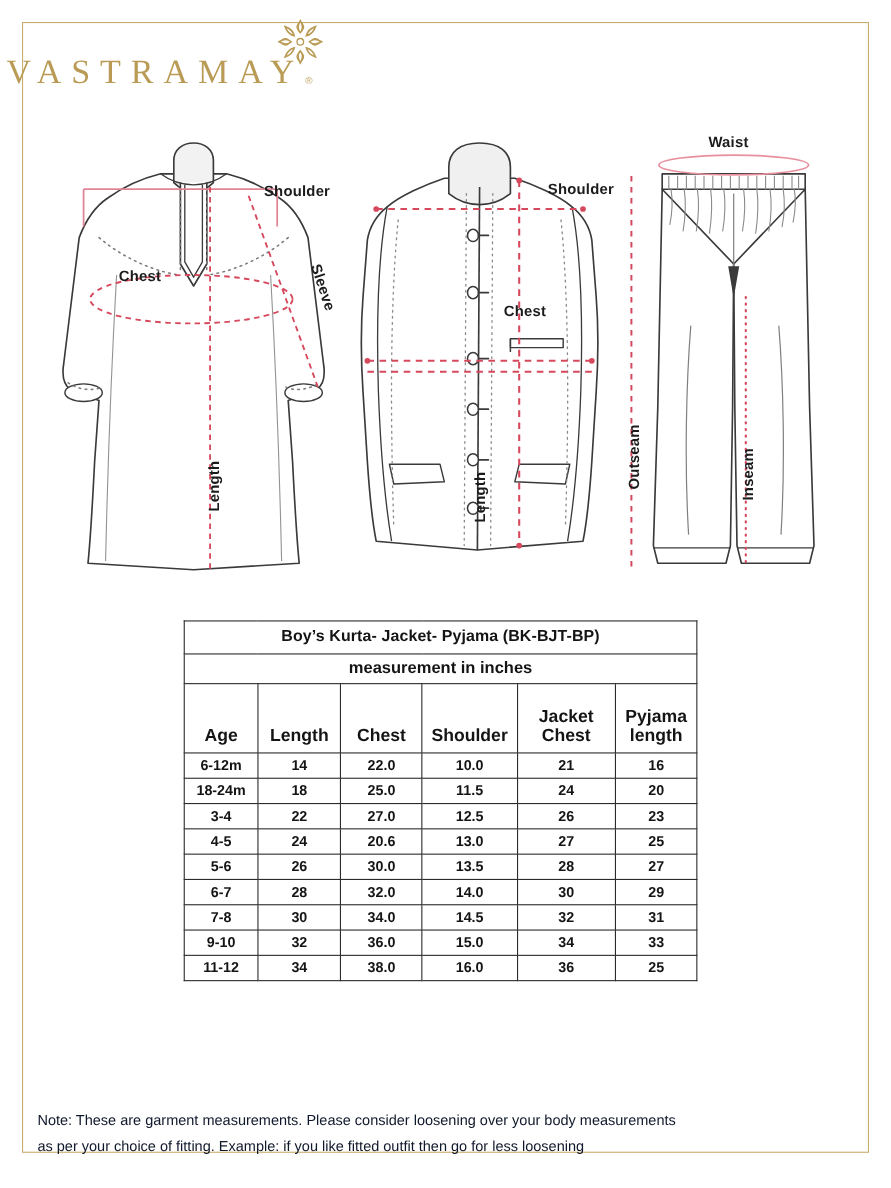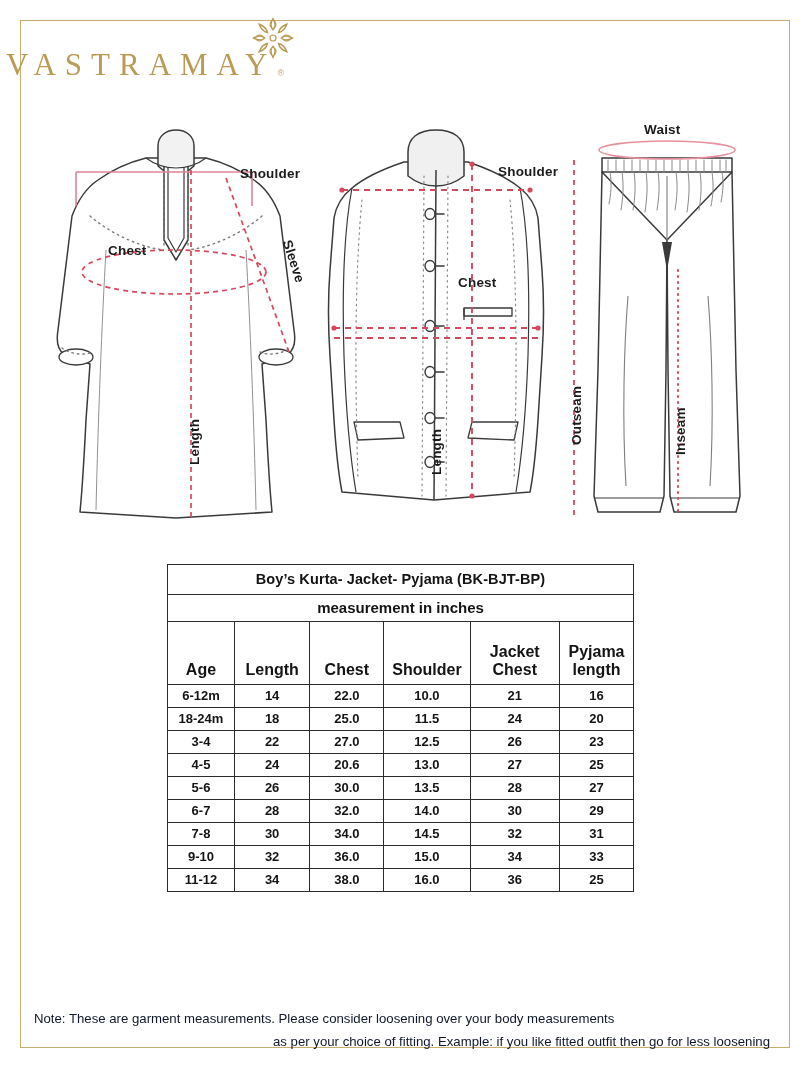--- a/index.html
+++ b/index.html
@@ -127,21 +127,21 @@
     position: absolute;
     left: 34px; top: 968px;
     width: 742px;
     font-size: 13.2px;
     color: #0f172a;
     line-height: 1.72;
     font-family: Liberation Sans, sans-serif;
     margin-top: 40px;
   }
   #note .l1 { display: block; text-align: left; }
-  #note .l2 { display: block; text-align: right; padding-right: 6px; }
+  #note .l2 { display: block; text-align: left; padding-right: 6px; }
 </style>
 </head>
 <body>
 
 <div id="page">
 
   <div id="frame"></div>
 
   <div id="logo-area">
     <div id="logo-inner">

